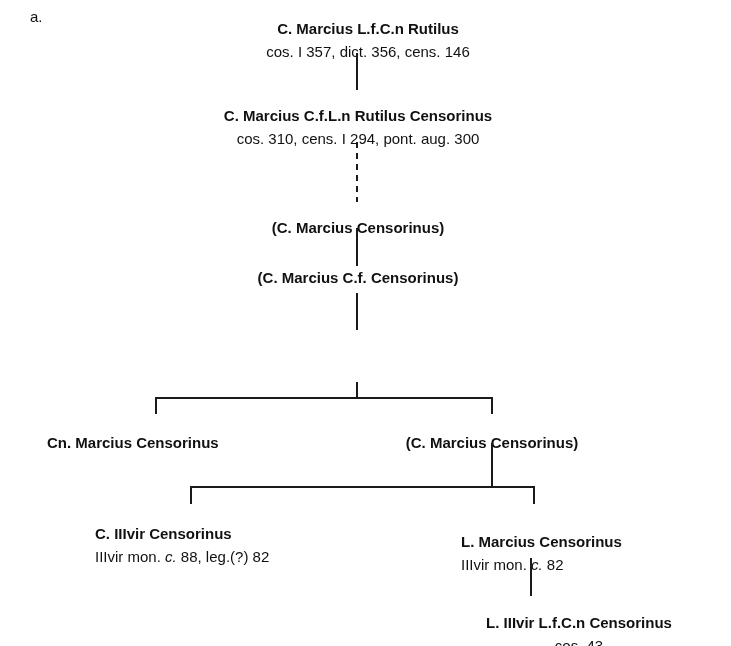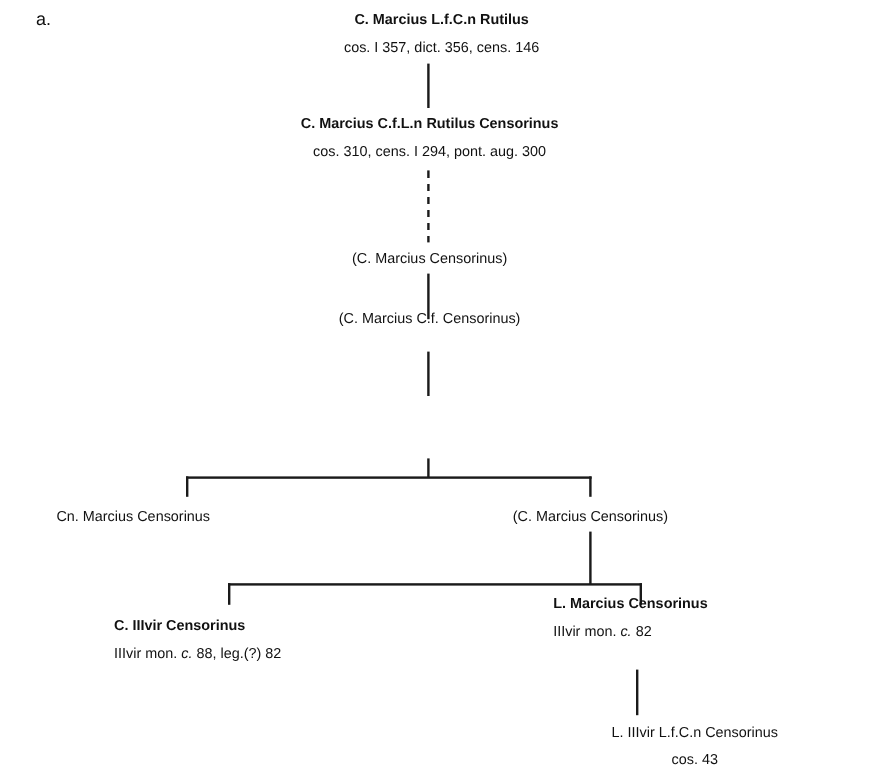--- a/index.html
+++ b/index.html
@@ -15,32 +15,33 @@
     background: #ffffff;
     overflow: hidden;
   }
   .fig-label {
     position: absolute;
     font-size: 15px;
     line-height: 23px;
   }
   .node {
     position: absolute;
-    font-size: 12px;
+    font-size: 15px;
     line-height: 23px;
     text-align: center;
     transform: translateX(-50%);
     white-space: nowrap;
+    margin-top: 12px;
   }
   .node.left-align {
     transform: none;
     text-align: left;
   }
   .node .name { font-weight: bold; }
-  .node.plain .name { font-weight: normal; }
+  .node.plain .name { font-weight: bold; }
   .node .offices { font-weight: normal; }
   .it { font-style: italic; }
   .vline {
     position: absolute;
     width: 2px;
     background: #1a1a1a;
   }
   .vline.dashed {
     background: repeating-linear-gradient(to bottom, #1a1a1a 0 6px, transparent 6px 11px);
   }
@@ -100,21 +101,21 @@
   <div class="vline" style="left:491px; top:443px; height:44px;"></div>
   <div class="hline" style="left:190px; top:486px; width:345px;"></div>
   <div class="vline" style="left:190px; top:486px; height:18px;"></div>
   <div class="vline" style="left:533px; top:486px; height:18px;"></div>
 
   <div class="node left-align" style="left:95px; top:510px;">
     <div class="name">C. IIIvir Censorinus</div>
     <div class="offices"><span>IIIvir mon. </span><span class="it">c.</span><span> 88, leg.(?) 82</span></div>
   </div>
 
-  <div class="node left-align" style="left:461px; top:492px;">
+  <div class="node left-align" style="left:461px; top:518px;">
     <div class="name">L. Marcius Censorinus</div>
     <div class="offices"><span>IIIvir mon. </span><span class="it">c.</span><span> 82</span></div>
   </div>
 
   <div class="vline" style="left:530px; top:558px; height:38px;"></div>
 
   <div class="node plain" style="left:579px; top:599px;">
     <div class="name">L. IIIvir L.f.C.n Censorinus</div>
     <div class="offices">cos. 43</div>
   </div>

